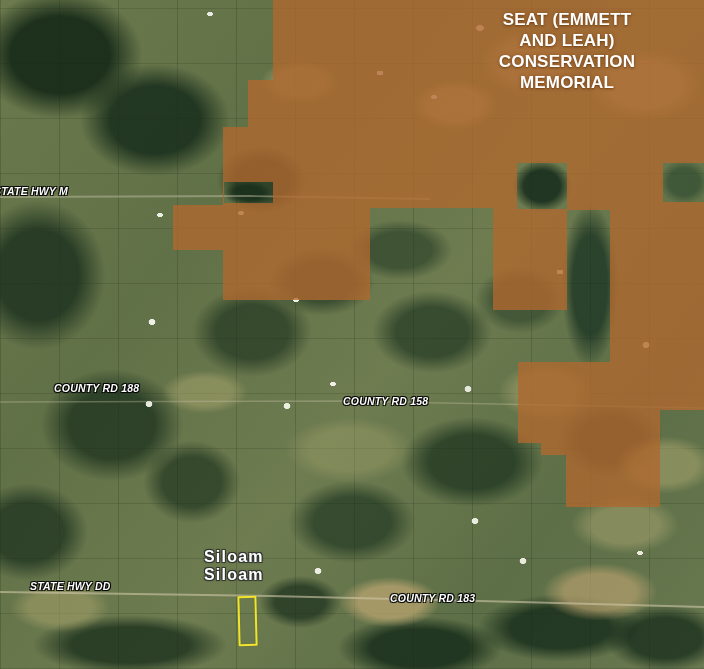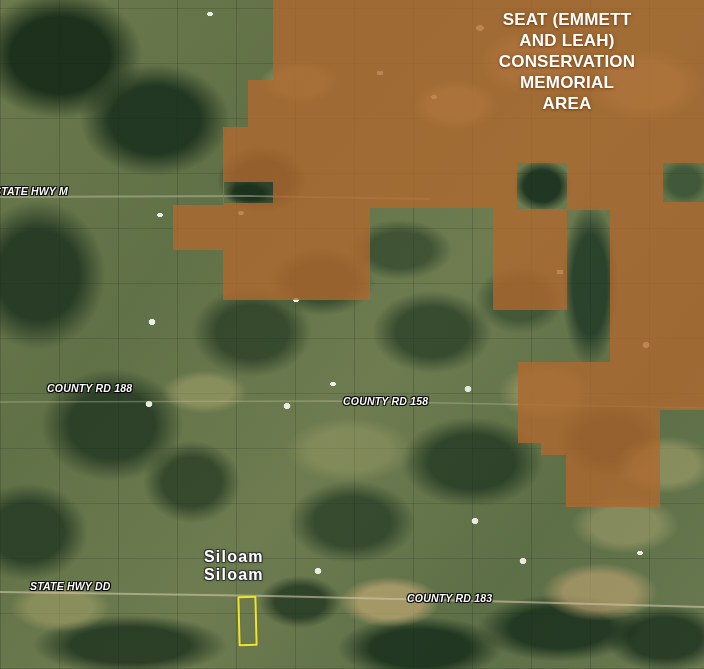--- a/index.html
+++ b/index.html
@@ -126,28 +126,27 @@
          L173 250 L173 205 L223 205 L223 127 L248 127 L248 80 L273 80 Z
          M224 182 L273 182 L273 203 L224 203 Z
          M517 163 L567 163 L567 209 L517 209 Z"></path>
   </svg>
 
   <div class="area-title">
     <div>SEAT (EMMETT</div>
     <div>AND LEAH)</div>
     <div>CONSERVATION</div>
     <div>MEMORIAL</div>
-    <div>AREA</div>
   </div>
 
   <div class="road-label" style="left:-6px;top:185px;">STATE HWY M</div>
-  <div class="road-label" style="left:47px;top:382px;">COUNTY RD 188</div>
+  <div class="road-label" style="left:54px;top:382px;">COUNTY RD 188</div>
   <div class="road-label" style="left:343px;top:395px;">COUNTY RD 158</div>
   <div class="road-label" style="left:30px;top:580px;">STATE HWY DD</div>
-  <div class="road-label" style="left:390px;top:592px;margin-left:17px;">COUNTY RD 183</div>
+  <div class="road-label" style="left:390px;top:592px;">COUNTY RD 183</div>
 
   <div class="place-label">
     <div>Siloam</div>
     <div>Siloam</div>
   </div>
 
   <div class="parcel-marker"></div>
 
 </div>
 

